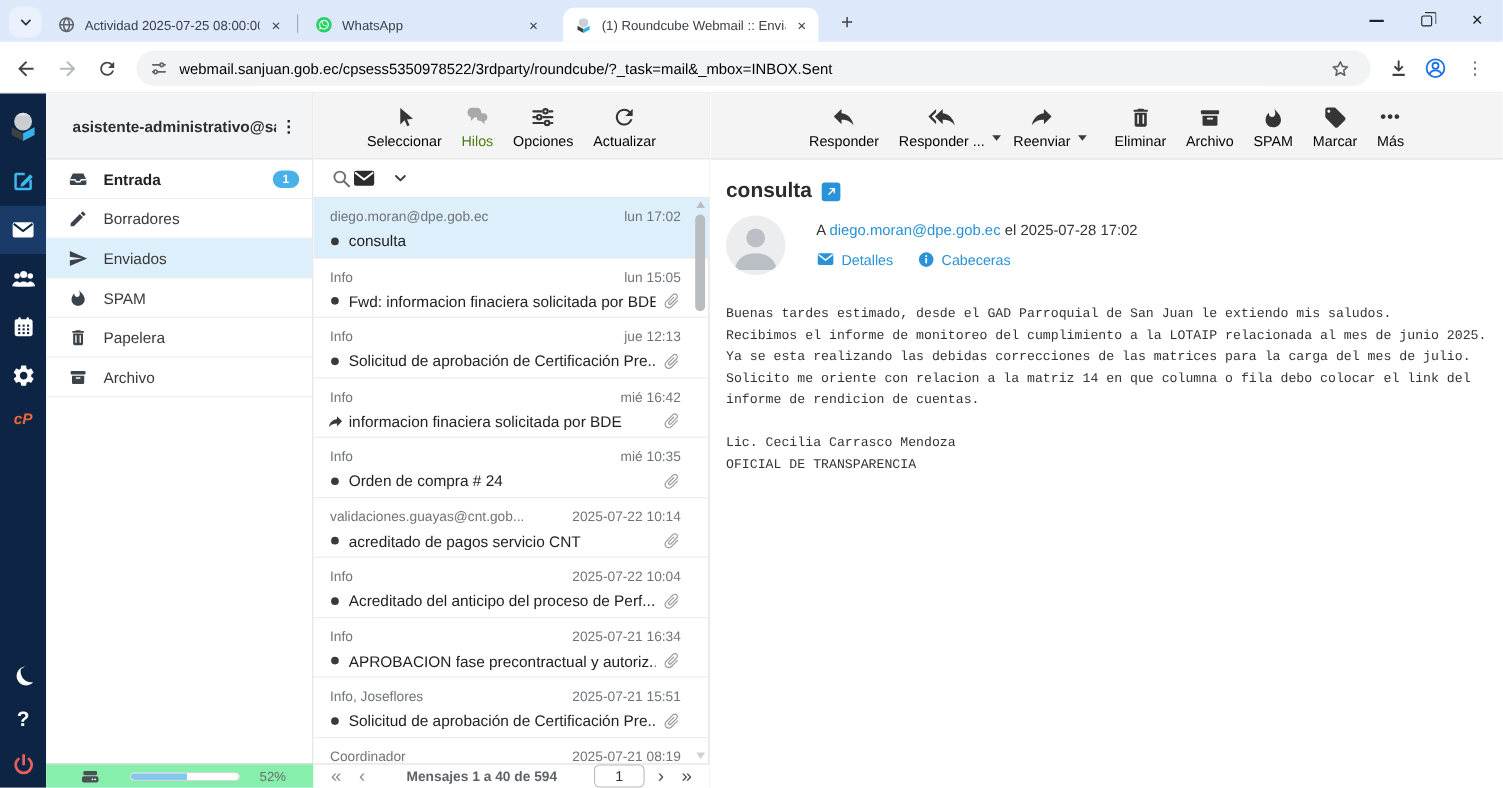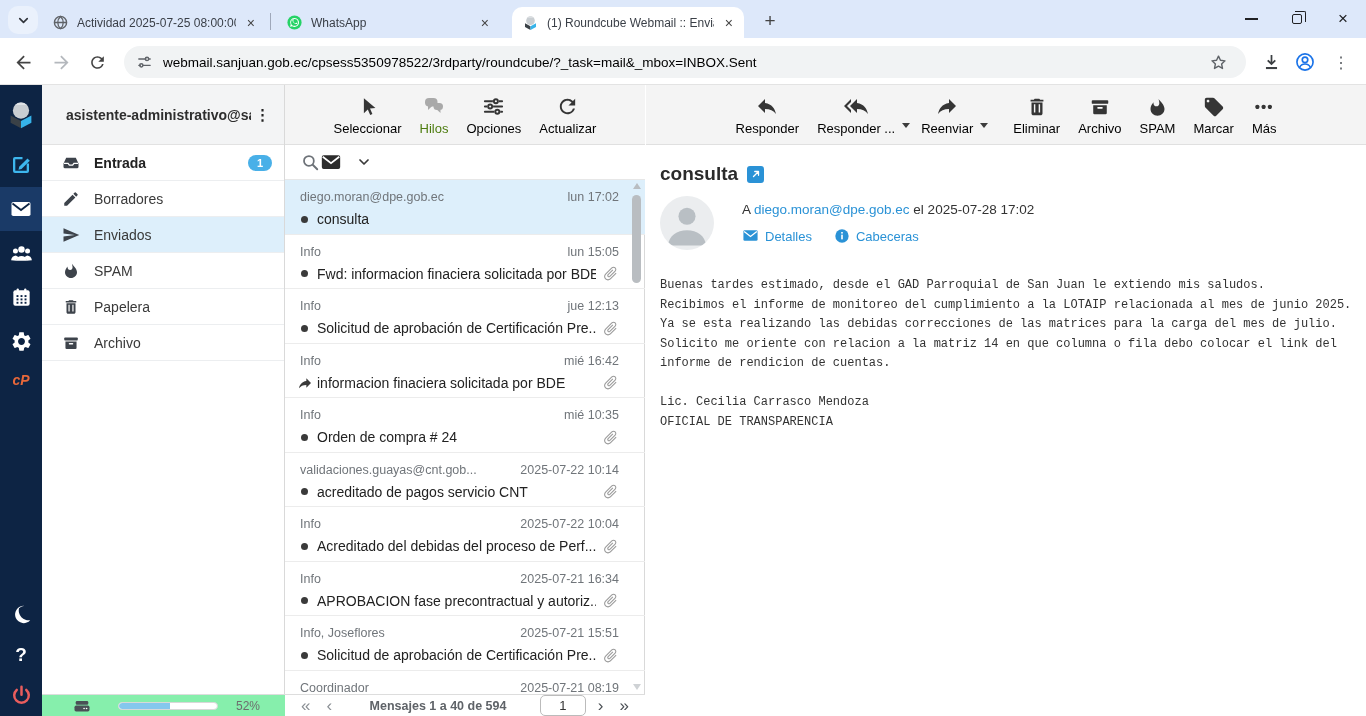--- a/index.html
+++ b/index.html
@@ -595,21 +595,21 @@
             </svg>
           </div>
       </div>
       <div class="mrow">
         <div class="l1">
             <span class="sender">Info</span>
             <span class="mdate">2025-07-22 10:04</span>
           </div>
         <div class="l2">
             <span class="dot"></span>
-            <span class="subj">Acreditado del debidas del proceso de Perf...</span>
+            <span class="subj">Acreditado del anticipo del proceso de Perf...</span>
             <svg class="ic clip">
               <use href="#i-clip"></use>
             </svg>
           </div>
       </div>
       <div class="mrow">
         <div class="l1">
             <span class="sender">Info</span>
             <span class="mdate">2025-07-21 16:34</span>
           </div>

